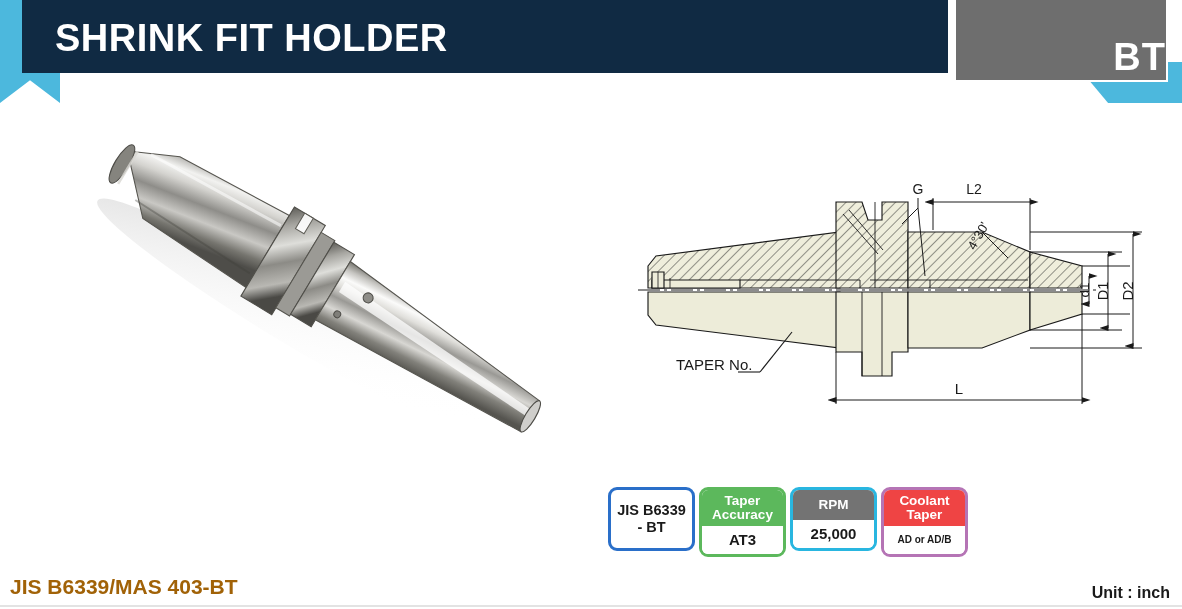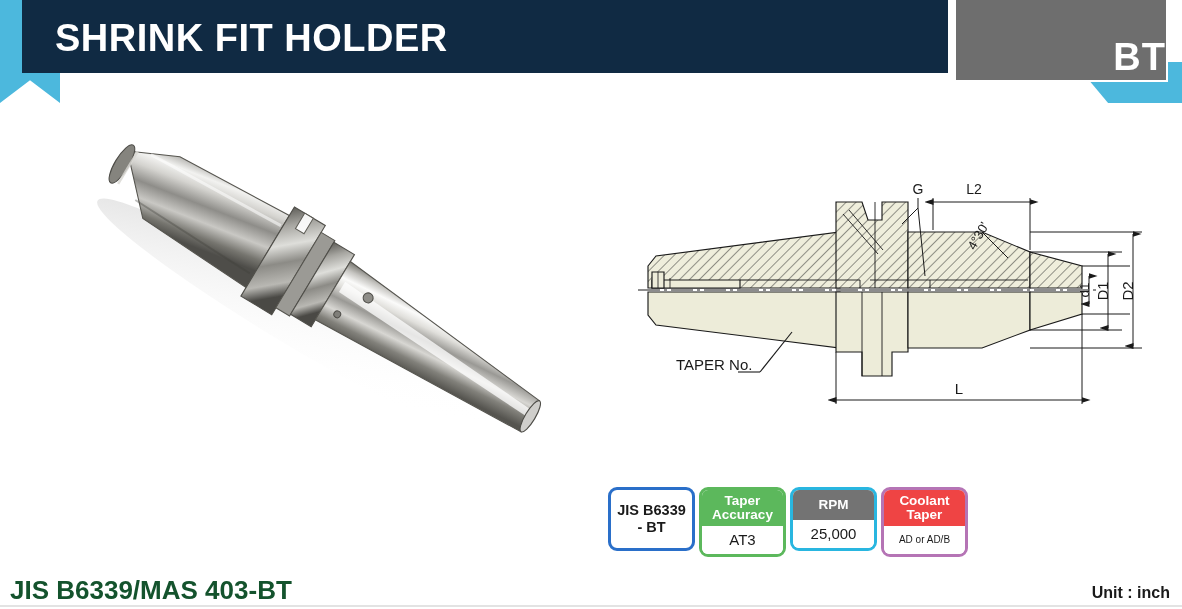--- a/index.html
+++ b/index.html
@@ -101,42 +101,42 @@
     padding: 4px 1px 4px 1px;
     min-height: 30px;
     box-sizing: border-box;
     display: flex; flex-direction: column;
     align-items: center; justify-content: center;
   }
   .spec-val {
     background: #ffffff;
     color: #1a1a1a;
     font-size: 15px;
-    font-weight: normal;
+    font-weight: bold;
     text-align: center;
     height: 28px; line-height: 28px;
     white-space: nowrap;
   }
   .spec-badge-colored {
     border-width: 3px;
     border-style: solid;
   }
   .badge-title-only {
     color: #1a1a1a;
     font-size: 14.5px;
     font-weight: bold;
     text-align: center;
     line-height: 17px;
   }
 
   
   #footer-standard {
     position: absolute; left: 10px; top: 575px;
-    color: #14532d;
-    font-size: 26px;
+    color: #a16207;
+    font-size: 21px;
     font-weight: bold;
     white-space: nowrap;
   }
   #footer-unit {
     position: absolute; right: 12px; top: 584px;
     color: #1a1a1a;
     font-size: 16px;
     font-weight: bold;
     white-space: nowrap;
   }

